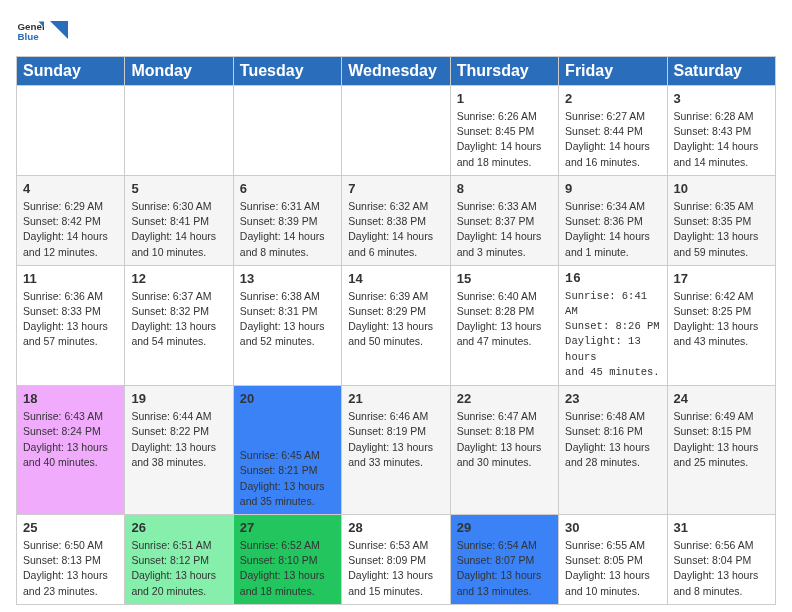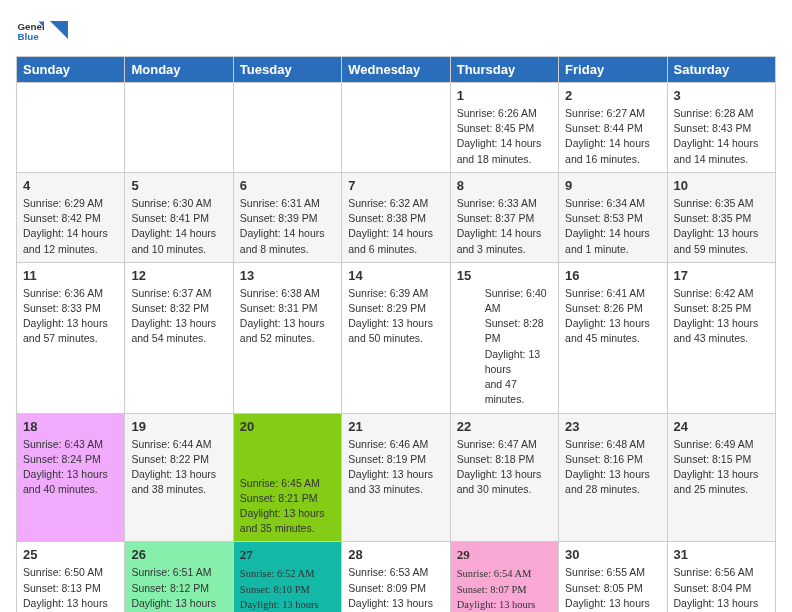--- a/index.html
+++ b/index.html
@@ -41,21 +41,21 @@
     .calendar-table {
       width: 100%;
       border-collapse: collapse;
       border: 1px solid #ccc;
     }
     .calendar-table th {
       background: #2a6ebb;
       color: #fff;
       text-align: left;
       padding: 5px 6px;
-      font-size: 13px;
+      font-size: 16px;
       border: 1px solid #ccc;
     }
     .calendar-table td {
       vertical-align: top;
       padding: 5px 6px;
       border: 1px solid #ccc;
       font-size: 10.5px;
       color: #333;
       width: calc(100% / 7);
       min-height: 80px;
@@ -178,21 +178,21 @@
         <td style="background: rgb(245, 245, 245);">
           <span class="day-number">8</span>
           <div class="cell-content" style="white-space: pre-line;">Sunrise: 6:33 AM
 Sunset: 8:37 PM
 Daylight: 14 hours
 and 3 minutes.</div>
         </td>
         <td style="background: rgb(245, 245, 245);">
           <span class="day-number">9</span>
           <div class="cell-content" style="white-space: pre-line;">Sunrise: 6:34 AM
-Sunset: 8:53 PM
+Sunset: 8:36 PM
 Daylight: 14 hours
 and 1 minute.</div>
         </td>
         <td style="background: rgb(245, 245, 245);">
           <span class="day-number">10</span>
           <div class="cell-content" style="white-space: pre-line;">Sunrise: 6:35 AM
 Sunset: 8:35 PM
 Daylight: 13 hours
 and 59 minutes.</div>
         </td>
@@ -221,26 +221,26 @@
         </td>
         <td style="background: rgb(255, 255, 255);">
           <span class="day-number">14</span>
           <div class="cell-content" style="white-space: pre-line;">Sunrise: 6:39 AM
 Sunset: 8:29 PM
 Daylight: 13 hours
 and 50 minutes.</div>
         </td>
         <td style="background: rgb(255, 255, 255);">
           <span class="day-number">15</span>
-          <div class="cell-content" style="white-space: pre-line; margin-left: 28px;">Sunrise: 6:40 AM
+          <div class="cell-content" style="white-space: pre-line;">Sunrise: 6:40 AM
 Sunset: 8:28 PM
 Daylight: 13 hours
 and 47 minutes.</div>
         </td>
-        <td style="background: rgb(255, 255, 255);">
+        <td style="background: rgb(255, 255, 255); font-family: Liberation Mono, monospace;">
           <span class="day-number">16</span>
           <div class="cell-content" style="white-space: pre-line;">Sunrise: 6:41 AM
 Sunset: 8:26 PM
 Daylight: 13 hours
 and 45 minutes.</div>
         </td>
         <td style="background: rgb(255, 255, 255);">
           <span class="day-number">17</span>
           <div class="cell-content" style="white-space: pre-line;">Sunrise: 6:42 AM
 Sunset: 8:25 PM
@@ -256,21 +256,21 @@
 Daylight: 13 hours
 and 40 minutes.</div>
         </td>
         <td style="background: rgb(245, 245, 245);">
           <span class="day-number">19</span>
           <div class="cell-content" style="white-space: pre-line;">Sunrise: 6:44 AM
 Sunset: 8:22 PM
 Daylight: 13 hours
 and 38 minutes.</div>
         </td>
-        <td style="background: #84cc16;">
+        <td style="background: #3b82f6;">
           <span class="day-number">20</span>
           <div class="cell-content" style="white-space: pre-line; margin-top: 42px;">Sunrise: 6:45 AM
 Sunset: 8:21 PM
 Daylight: 13 hours
 and 35 minutes.</div>
         </td>
         <td style="background: rgb(245, 245, 245);">
           <span class="day-number">21</span>
           <div class="cell-content" style="white-space: pre-line;">Sunrise: 6:46 AM
 Sunset: 8:19 PM
@@ -307,35 +307,35 @@
 Daylight: 13 hours
 and 23 minutes.</div>
         </td>
         <td style="background: #86efac;">
           <span class="day-number">26</span>
           <div class="cell-content" style="white-space: pre-line;">Sunrise: 6:51 AM
 Sunset: 8:12 PM
 Daylight: 13 hours
 and 20 minutes.</div>
         </td>
-        <td style="background: #14b8a6; font-family: Liberation Serif, serif;">
+        <td style="background: #22c55e;">
           <span class="day-number">27</span>
           <div class="cell-content" style="white-space: pre-line;">Sunrise: 6:52 AM
 Sunset: 8:10 PM
 Daylight: 13 hours
 and 18 minutes.</div>
         </td>
         <td style="background: rgb(255, 255, 255);">
           <span class="day-number">28</span>
           <div class="cell-content" style="white-space: pre-line;">Sunrise: 6:53 AM
 Sunset: 8:09 PM
 Daylight: 13 hours
 and 15 minutes.</div>
         </td>
-        <td style="background: #f9a8d4; font-family: Liberation Serif, serif;">
+        <td style="background: #3b82f6;">
           <span class="day-number">29</span>
           <div class="cell-content" style="white-space: pre-line;">Sunrise: 6:54 AM
 Sunset: 8:07 PM
 Daylight: 13 hours
 and 13 minutes.</div>
         </td>
         <td style="background: rgb(255, 255, 255);">
           <span class="day-number">30</span>
           <div class="cell-content" style="white-space: pre-line;">Sunrise: 6:55 AM
 Sunset: 8:05 PM

